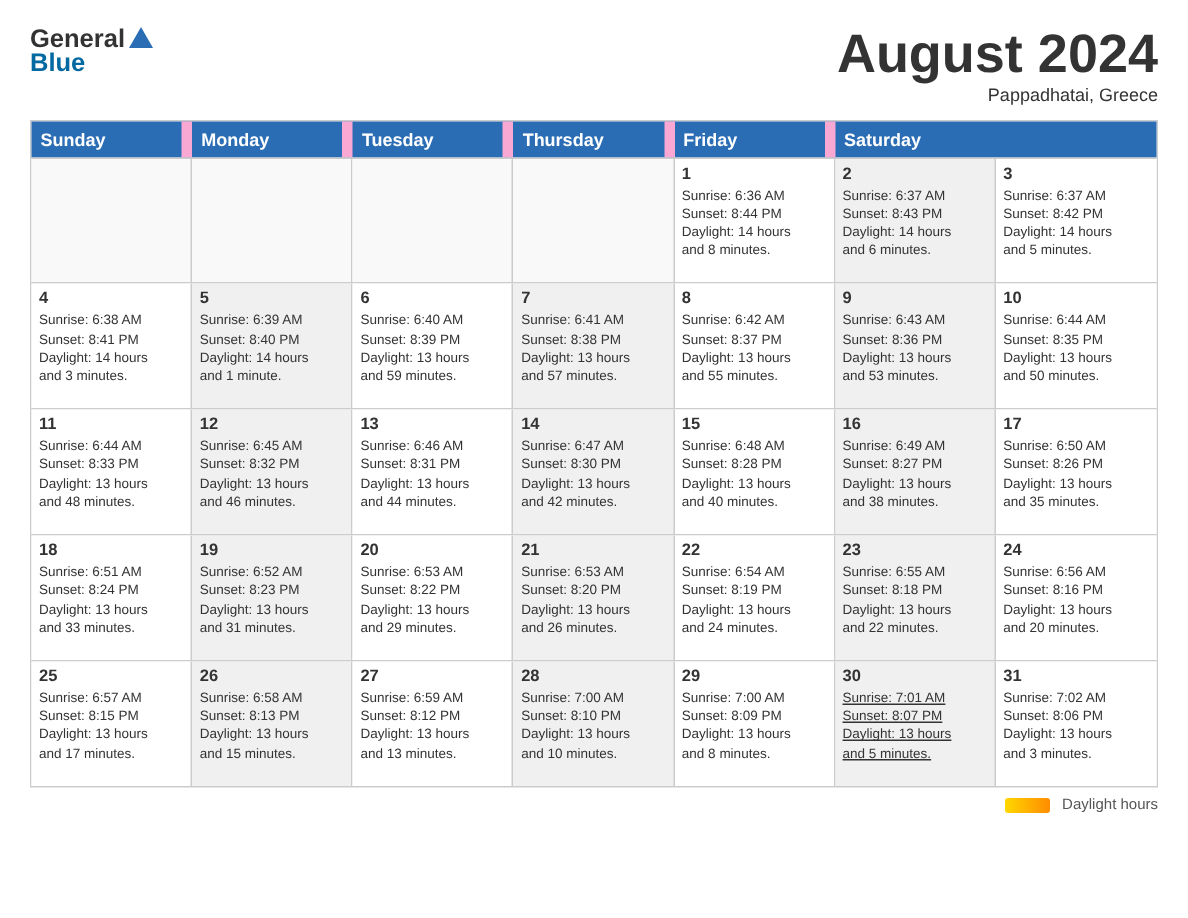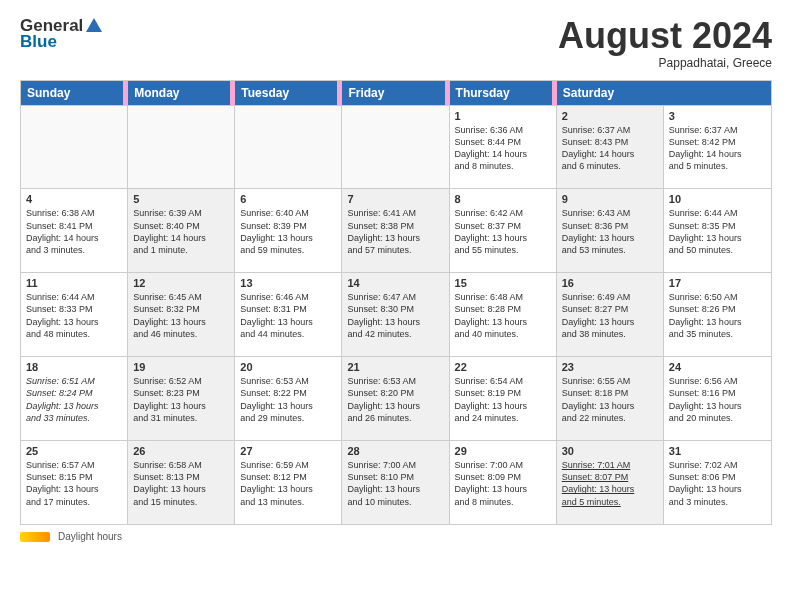--- a/index.html
+++ b/index.html
@@ -50,21 +50,21 @@
     .cal-header {
       display: grid;
       grid-template-columns: repeat(7, 1fr);
       background: #2a6db5;
     }
     .cal-header-cell {
       color: #fff;
       font-size: 12px;
       font-weight: bold;
       padding: 5px 6px;
-      border-right: 5px solid #f9a8d4;
+      border-right: 7px solid #f9a8d4;
       text-align: left;
     }
     .cal-header-cell:last-child { border-right: none; }
     .cal-body {
       flex: 1;
       display: flex;
       flex-direction: column;
     }
     .cal-row {
       display: grid;
@@ -95,20 +95,21 @@
       line-height: 1.35;
       color: #333;
     }
     .footer {
       display: flex;
       align-items: center;
       margin-top: 6px;
       font-size: 10px;
       color: #555;
       gap: 8px;
+      justify-content: flex-end;
     }
     .legend-bar {
       width: 30px;
       height: 10px;
       background: linear-gradient(to right, #ffd700, #ff8c00);
       border-radius: 2px;
     }
   </style>
 </head>
 <body>
@@ -130,22 +131,22 @@
       <div class="month-year">August 2024</div>
       <div class="location">Pappadhatai, Greece</div>
     </div>
   </div>
 
   <div class="calendar">
     <div class="cal-header">
     <div class="cal-header-cell">Sunday</div>
         <div class="cal-header-cell">Monday</div>
         <div class="cal-header-cell">Tuesday</div>
+        <div class="cal-header-cell">Thursday</div>
         <div class="cal-header-cell">Friday</div>
-        <div class="cal-header-cell">Thursday</div>
         <div class="cal-header-cell">Saturday</div>
       </div>
     <div class="cal-body">
     <div class="cal-row">
           <div class="cal-cell empty"></div>
           <div class="cal-cell empty"></div>
           <div class="cal-cell empty"></div>
           <div class="cal-cell empty"></div>
           <div class="cal-cell">
             <span class="day-num">1</span>
@@ -267,21 +268,21 @@
             <span class="day-num">17</span>
             <div class="cell-text" style="white-space: pre-line;">Sunrise: 6:50 AM
 Sunset: 8:26 PM
 Daylight: 13 hours
 and 35 minutes.</div>
           </div>
         </div>
         <div class="cal-row">
           <div class="cal-cell">
             <span class="day-num">18</span>
-            <div class="cell-text" style="white-space: pre-line; font-style: italic;">Sunrise: 6:51 AM
+            <div class="cell-text" style="white-space: pre-line;">Sunrise: 6:51 AM
 Sunset: 8:24 PM
 Daylight: 13 hours
 and 33 minutes.</div>
           </div>
           <div class="cal-cell shaded">
             <span class="day-num">19</span>
             <div class="cell-text" style="white-space: pre-line;">Sunrise: 6:52 AM
 Sunset: 8:23 PM
 Daylight: 13 hours
 and 31 minutes.</div>

